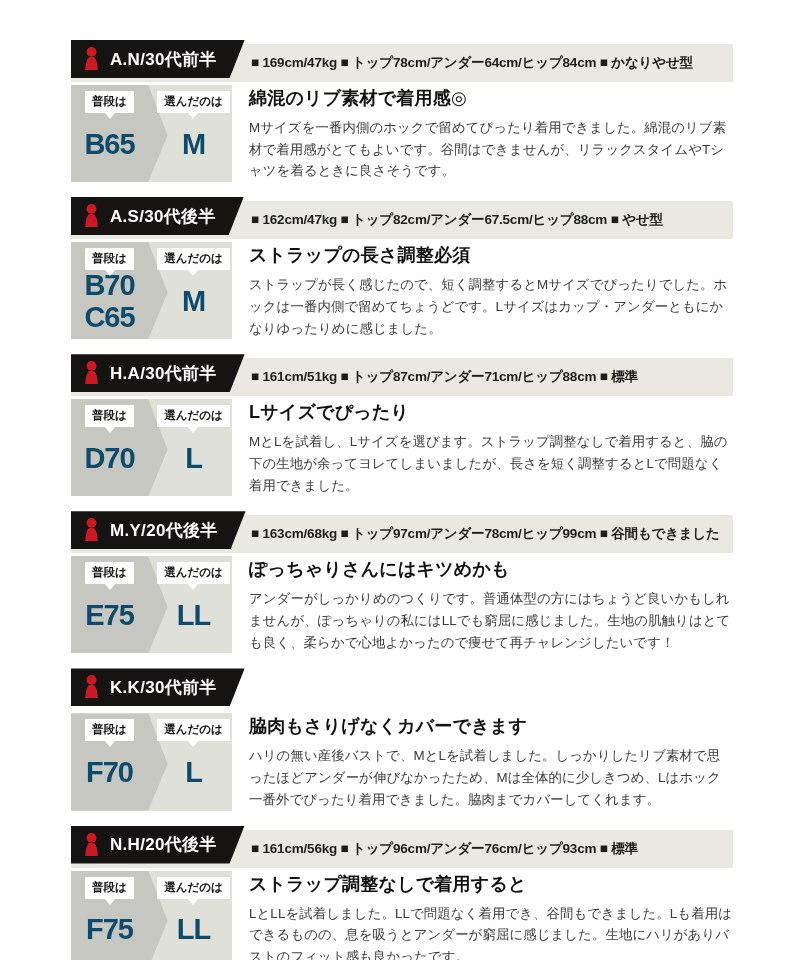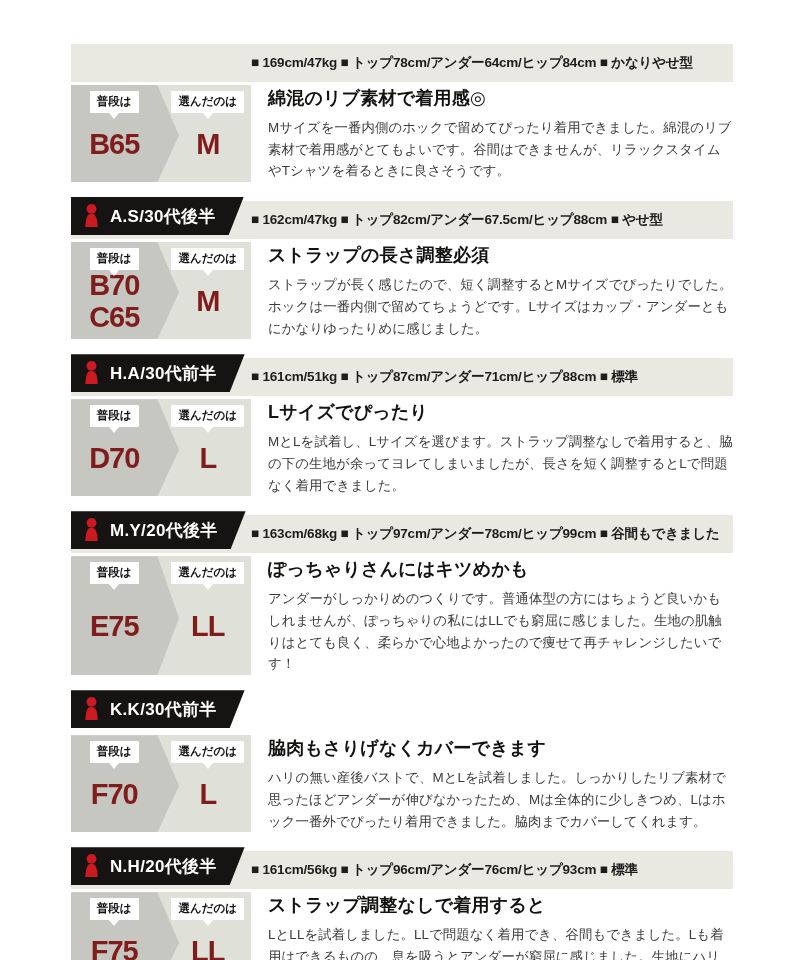--- a/index.html
+++ b/index.html
@@ -57,21 +57,21 @@
     font-weight: 700;
     white-space: nowrap;
     letter-spacing: 0.3px;
   }
 
   
   .review-row { display: flex; gap: 17px; margin-top: 7px; align-items: stretch; }
 
   .size-panel {
     position: relative;
-    width: 180px;
+    width: 161px;
     min-height: 95px;
     flex: none;
     background: #dfe0d8;
     display: flex;
     gap: 7px;
   }
   .arrow-bg {
     position: absolute;
     top: 0; left: 0; bottom: 0;
     width: 60%;
@@ -108,21 +108,21 @@
     border-top: 6px solid #ffffff;
     border-bottom: 0;
   }
   .size-value {
     flex: 1;
     display: flex;
     align-items: center;
     justify-content: center;
     font-size: 29px;
     font-weight: 700;
-    color: #7f1d1d;
+    color: #0c4a6e;
     letter-spacing: -1px;
     line-height: 1.08;
     white-space: pre-line;
     text-align: center;
   }
 
   .review-text { flex: 1; padding-top: 1px; }
   .review-title {
     font-size: 18px;
     font-weight: 700;
@@ -141,20 +141,27 @@
 <body>
 
 <div class="page">
   <div class="container">
 
     <div class="review-section">
       <div class="section-header">
         <div class="stats-strip">
           <span class="stats-text">■ 169cm/47kg ■ トップ78cm/アンダー64cm/ヒップ84cm ■ かなりやせ型</span>
         </div>
+        <div class="name-badge">
+          <svg class="person-icon" viewBox="0 0 20 26">
+            <circle cx="10" cy="5.5" r="5.2" fill="#cd1a22"></circle>
+            <path d="M10 10.5 C 5.6 10.5 4 15 3.4 24.5 L 16.6 24.5 C 16 15 14.4 10.5 10 10.5 Z" fill="#cd1a22"></path>
+          </svg>
+          <span class="name-text">A.N/30代前半</span>
+        </div>
       </div>
       <div class="review-row">
         <div class="size-panel">
           <div class="arrow-bg"></div>
           <div class="size-col">
             <div class="pill">普段は</div>
             <div class="size-value">B65</div>
           </div>
           <div class="size-col">
             <div class="pill">選んだのは</div>

